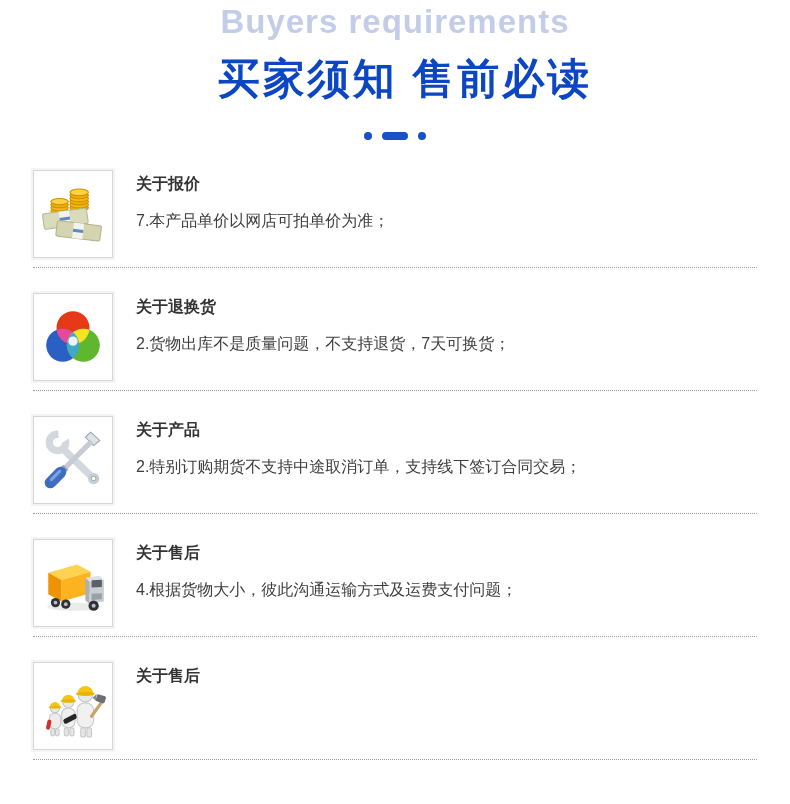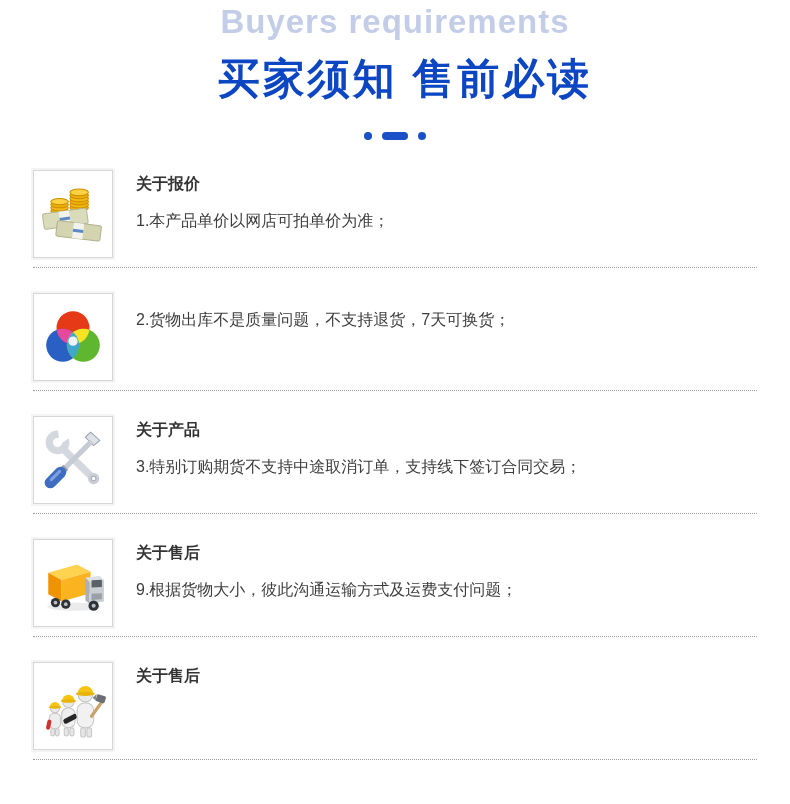--- a/index.html
+++ b/index.html
@@ -97,21 +97,21 @@
 
           <g transform="rotate(7 38 48)">
             <rect x="16" y="41" width="43" height="15" rx="2" fill="#d4d5b0" stroke="#b0b18d"></rect>
             <rect x="32" y="41" width="10" height="15" fill="#f3f3ee"></rect>
             <rect x="32" y="47" width="10" height="3" fill="#5c88c5"></rect>
           </g>
         </svg>
       </div>
       <div class="text-col">
         <div class="sec-title">关于报价</div>
-        <div class="sec-body">1.本产品单价以网店可拍单价为准；</div>
+        <div class="sec-body">7.本产品单价以网店可拍单价为准；</div>
       </div>
     </div>
 
     <div class="section">
       <div class="icon-box">
         <svg viewBox="0 0 64 64">
           <defs>
             <clipPath id="clipR">
                 <circle cx="32" cy="23" r="16"></circle>
               </clipPath>
@@ -126,20 +126,21 @@
             <circle cx="22" cy="40" r="16" fill="#e8489b"></circle>
             <circle cx="42" cy="40" r="16" fill="#f6e324"></circle>
           </g>
           <g clip-path="url(#clipB)">
             <circle cx="42" cy="40" r="16" fill="#42a8c8"></circle>
           </g>
           <circle cx="32" cy="36" r="4.5" fill="#eef2f4"></circle>
         </svg>
       </div>
       <div class="text-col">
+        <div class="sec-title">关于退换货</div>
         <div class="sec-body">2.货物出库不是质量问题，不支持退货，7天可换货；</div>
       </div>
     </div>
 
     <div class="section">
       <div class="icon-box">
         <svg viewBox="0 0 64 64">
 
           <circle cx="17" cy="15" r="8" fill="none" stroke="#d3d7de" stroke-width="7"></circle>
           <polygon points="17,-1 34,7 19,17" fill="#ffffff"></polygon>
@@ -149,21 +150,21 @@
 
           <polygon points="49,5 58,13 52,18 44,10" fill="#dfe3e9" stroke="#9aa1ab" stroke-width="1"></polygon>
           <line x1="50" y1="14" x2="23" y2="41" stroke="#c7ccd4" stroke-width="5"></line>
           <line x1="25" y1="39" x2="21" y2="43" stroke="#9aa1ab" stroke-width="7"></line>
           <line x1="20" y1="44" x2="10" y2="54" stroke="#3e6dc0" stroke-width="11" stroke-linecap="round"></line>
           <line x1="19" y1="43" x2="11" y2="51" stroke="#7ea0e0" stroke-width="3" stroke-linecap="round"></line>
         </svg>
       </div>
       <div class="text-col">
         <div class="sec-title">关于产品</div>
-        <div class="sec-body">3.特别订购期货不支持中途取消订单，支持线下签订合同交易；</div>
+        <div class="sec-body">2.特别订购期货不支持中途取消订单，支持线下签订合同交易；</div>
       </div>
     </div>
 
     <div class="section">
       <div class="icon-box">
         <svg viewBox="0 0 64 64">
           <ellipse cx="33" cy="55" rx="26" ry="4" fill="#000000" opacity="0.08"></ellipse>
 
           <polygon points="8,22 36,14 49,21 21,29" fill="#ffd24f"></polygon>
           <polygon points="8,22 21,29 21,50 8,43" fill="#ef9400"></polygon>
@@ -178,21 +179,21 @@
           <circle cx="15" cy="51" r="4.5" fill="#2e3237"></circle>
             <circle cx="15" cy="51" r="1.8" fill="#b9bec5"></circle>
           <circle cx="25" cy="52.5" r="4.5" fill="#2e3237"></circle>
             <circle cx="25" cy="52.5" r="1.8" fill="#b9bec5"></circle>
           <circle cx="52" cy="54" r="5" fill="#2e3237"></circle>
             <circle cx="52" cy="54" r="2" fill="#b9bec5"></circle>
         </svg>
       </div>
       <div class="text-col">
         <div class="sec-title">关于售后</div>
-        <div class="sec-body">9.根据货物大小，彼此沟通运输方式及运费支付问题；</div>
+        <div class="sec-body">4.根据货物大小，彼此沟通运输方式及运费支付问题；</div>
       </div>
     </div>
 
     <div class="section">
       <div class="icon-box">
         <svg viewBox="0 0 64 64">
 
           <rect x="9" y="39" width="11" height="15" rx="5" fill="#ededed" stroke="#c6c6c6"></rect>
           <circle cx="14.5" cy="34" r="4.5" fill="#e9e9e9" stroke="#c2c2c2"></circle>
           <path d="M9.5 33 a5 5 0 0 1 10 0 z" fill="#f6c513"></path>

